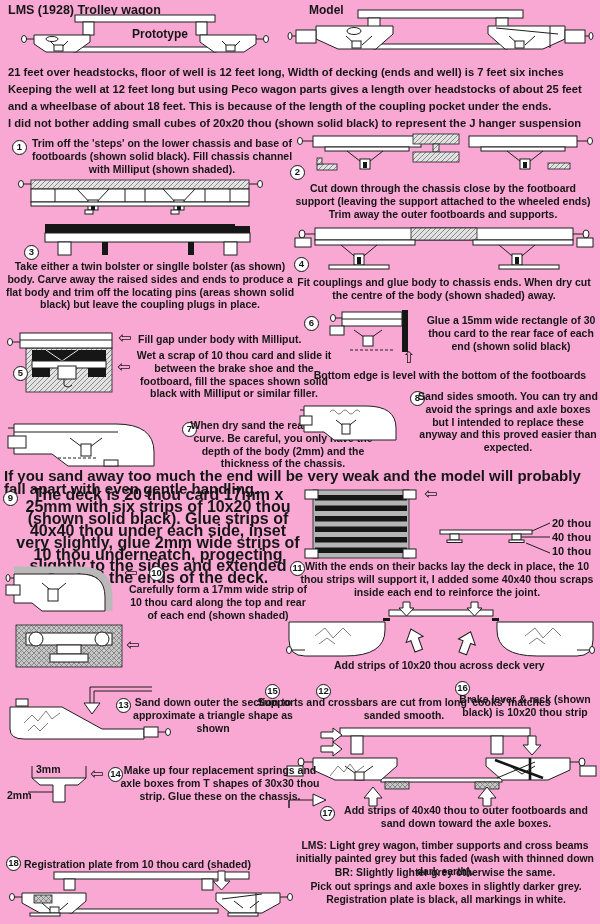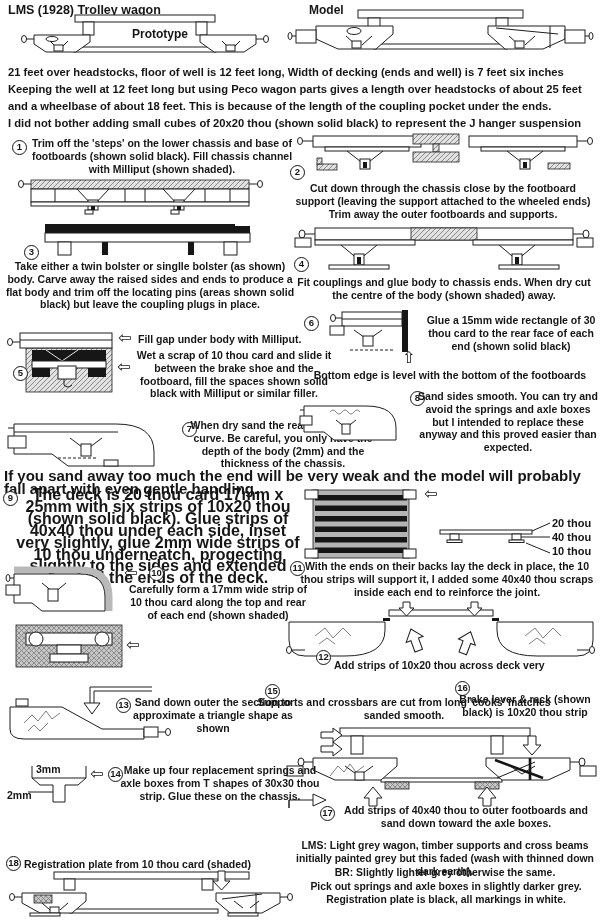--- a/index.html
+++ b/index.html
@@ -1,17 +1,17 @@
 <!DOCTYPE html>
 <html><head>
 <meta charset="utf-8">
 <style>
   *{margin:0;padding:0;box-sizing:border-box}
   html,body{background:#9a9a9a}
-  #page{position:relative;width:600px;height:924px;background:#ffffff;overflow:hidden;
+  #page{position:relative;width:600px;height:924px;background:#f9a8d4;overflow:hidden;
         font-family:"Liberation Sans",sans-serif;font-weight:bold;color:#161616}
   .t{position:absolute;font-size:10.5px;line-height:12.8px}
   .c{text-align:center}
   .t2{font-size:11.2px;line-height:17px}
   .small{font-size:10.4px;line-height:13px}
   .cnum{position:absolute;width:15px;height:15px;border:1.4px solid #161616;border-radius:50%;
         font-size:9.5px;line-height:12.8px;text-align:center;background:#fff}
   .fig{position:absolute}
   .arr{position:absolute;font-family:"DejaVu Sans",sans-serif;font-weight:normal;
        font-size:16px;line-height:1;color:#161616}
@@ -332,21 +332,21 @@
   <path d="M186 2 h7 v6 h4 l-7.5 8 -7.5 -8 h4 z" class="w"></path>
   <g transform="translate(130,52) rotate(-20)">
           <path d="M0 0 v-12 h-5 l9 -11 9 11 h-5 v12 z" class="w"></path>
         </g>
   <g transform="translate(174,52) rotate(20)">
           <path d="M0 0 v-12 h-5 l9 -11 9 11 h-5 v12 z" class="w"></path>
         </g>
 </svg>
 </div>
 
-<div class="cnum" style="left:316px;top:650px">12</div>
+<div class="cnum" style="left:316px;top:684px">12</div>
 <div class="t" style="left:334px;top:659px;width:262px">Add strips of 10x20 thou across deck very</div>
 
 <div class="fig" style="left:4px;top:683px">
 <svg width="170" height="62" viewBox="0 0 170 62">
   <path d="M148 4 H86 V20 M148 8 H90 V20" class="k"></path>
   <path d="M80 20 h16 l-8 11 z" class="w"></path>
   <rect x="12" y="16" width="12" height="7" class="w"></rect>
   <path d="M6 24 H58 L98 46 H140 V56 H20 Q6 56 6 46 Z" class="w"></path>
   <path d="M20 40 l8 -8 6 6 8 -10 6 8 8 -6 M24 48 l6 -6 6 6 8 -8" class="thin"></path>
   <rect x="140" y="44" width="14" height="10" class="w"></rect>

